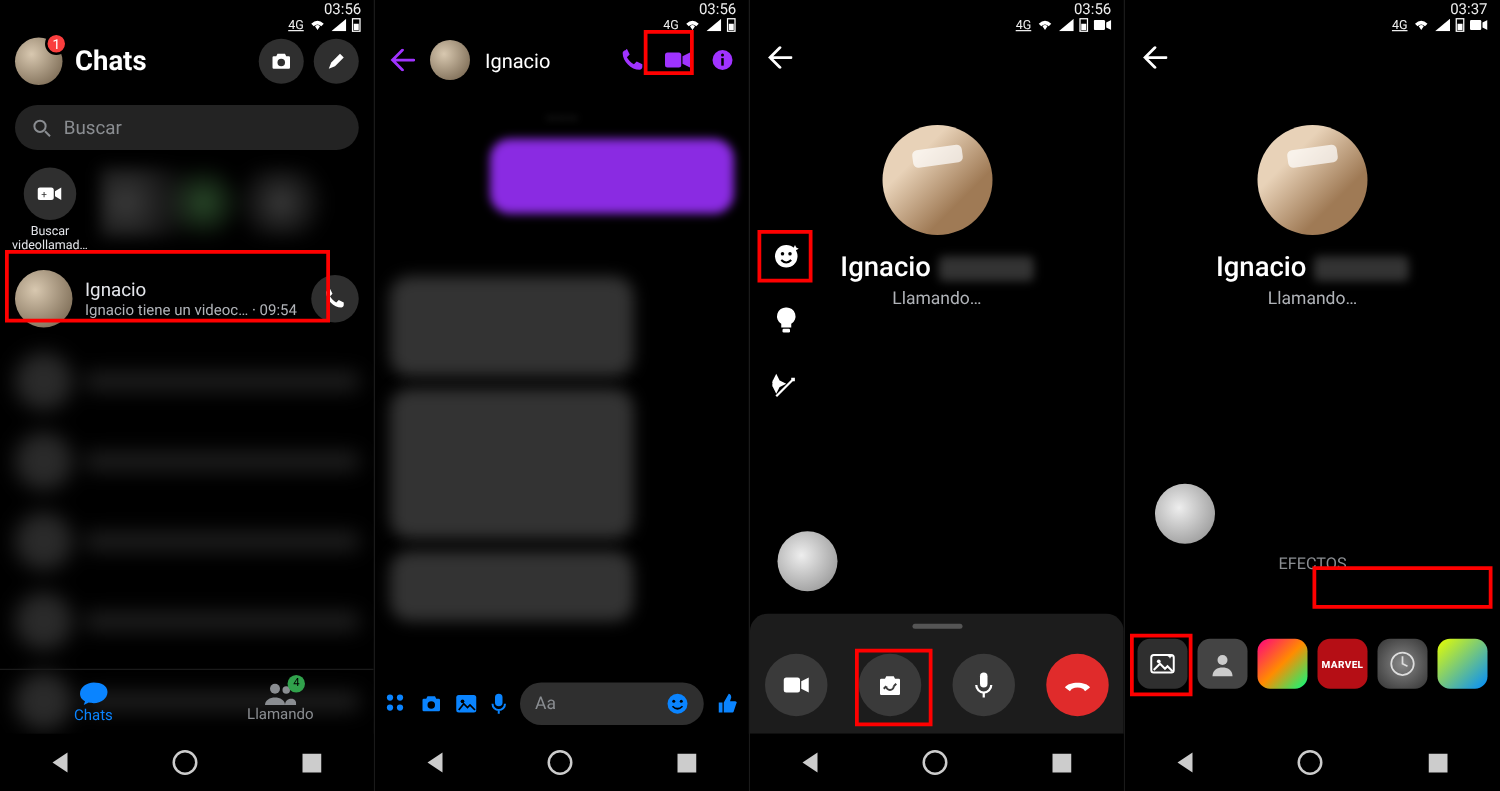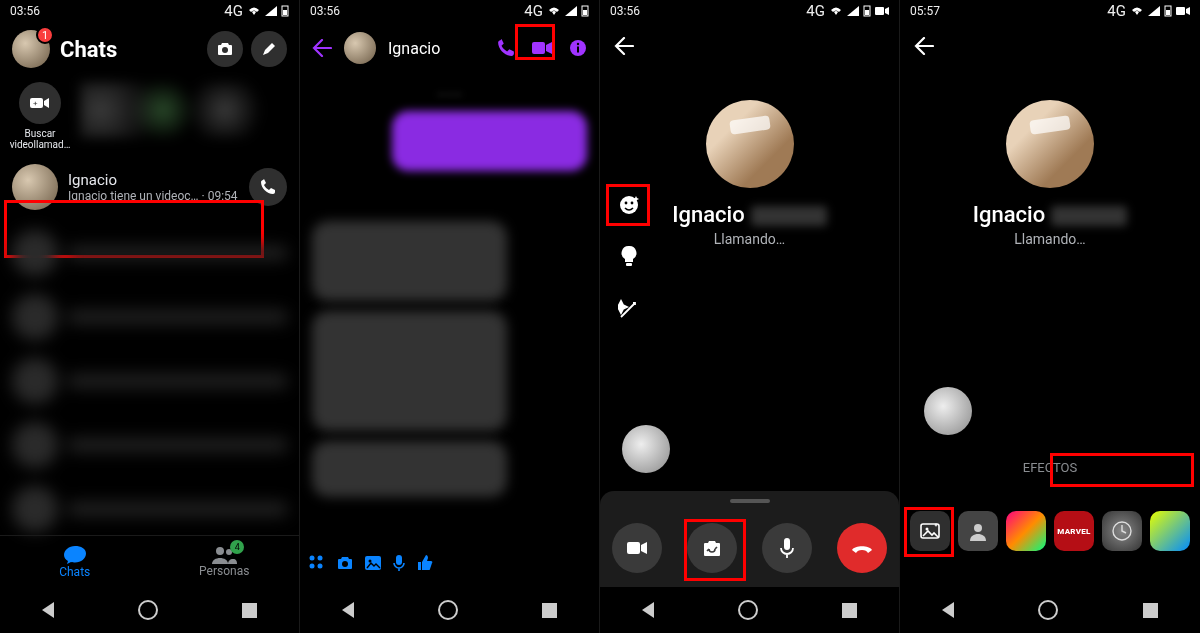--- a/index.html
+++ b/index.html
@@ -17,27 +17,28 @@
     width: 300px;
     height: 633px;
     background: #000;
     border-right: 1px solid #1a1a1a;
     overflow: hidden;
   }
   .status-bar {
     height: 22px;
     display: flex;
     justify-content: space-between;
-    align-items: center;
+    align-items: flex-end;
     padding: 0 10px;
     font-size: 12px;
     color: #eee;
+    flex-direction: column;
   }
   .status-icons { display: flex; gap: 4px; align-items: center; }
-  .status-icons span { font-size: 15px; }
+  .status-icons span { font-size: 10px; text-decoration: underline; }
 
   
   .p1-header {
     display: flex; align-items: center; padding: 8px 12px;
   }
   .avatar {
     width: 38px; height: 38px; border-radius: 50%;
     background: radial-gradient(circle at 35% 35%, #d8c8b0, #6b5a44);
     position: relative;
   }
@@ -199,21 +200,21 @@
     display:flex;align-items:center;justify-content:center;color:#fff;font-size:20px;
   }
   .ctrl-btn.hang { background:#e02b2b; }
 
   
   .p4-self {
     position:absolute; left:24px; bottom:198px; width:48px;height:48px;border-radius:50%;
     background:radial-gradient(circle at 40% 40%, #eee, #888);
   }
   .p4-tabs {
-    position:absolute; bottom:150px; left:0; right:0;
+    position:absolute; bottom:166px; left:0; right:0;
     display:flex; padding: 0 14px; gap: 20px; align-items:center;
   }
   .p4-tab { font-size:13px; color:#8a8d91; flex:1; text-align:center; padding:8px 4px;}
   .p4-tab.active {
     color:#fff; font-weight:700; background:#1c1c1c; border-radius:6px;
   }
   .p4-bg-row {
     position:absolute; bottom:82px; left:0; right:0; padding:0 10px;
     display:flex; gap:8px; align-items:center;text-align:right;
   }
@@ -268,20 +269,29 @@
           <circle cx="9" cy="9" r="3" fill="#2f2f2f"></circle>
         </svg>
     </div>
     <div class="round-btn">
       <svg width="16" height="16" viewBox="0 0 16 16">
           <path d="M2 14l2-5 7-7 3 3-7 7-5 2z" fill="#fff"></path>
         </svg>
     </div>
   </div>
 
+  <div class="search-box">
+    <span class="sicon">
+      <svg width="15" height="15" viewBox="0 0 15 15">
+          <circle cx="6" cy="6" r="4.5" stroke="#8a8d91" stroke-width="1.6" fill="none"></circle>
+          <line x1="10" y1="10" x2="14" y2="14" stroke="#8a8d91" stroke-width="1.6"></line>
+        </svg>
+    </span>
+    <span>Buscar</span>
+  </div>
 
   <div class="stories-row">
     <div class="story-create">
       <div class="story-bubble">
         <svg width="20" height="14" viewBox="0 0 20 14">
             <rect x="0" y="2" width="13" height="10" rx="2" fill="#fff"></rect>
             <path d="M14 5l5-3v10l-5-3z" fill="#fff"></path>
             <text x="3" y="10" font-size="8" fill="#2f2f2f">+</text>
           </svg>
       </div>
@@ -336,21 +346,21 @@
       <span>Chats</span>
     </div>
     <div class="tab">
       <div class="tbadge">4</div>
       <svg width="26" height="18" viewBox="0 0 26 18">
           <circle cx="9" cy="5" r="4" fill="#8a8d91"></circle>
           <circle cx="18" cy="6" r="3" fill="#8a8d91"></circle>
           <path d="M1 18c0-4 4-6 8-6s8 2 8 6" fill="#8a8d91"></path>
           <path d="M17 18c0-3 2-5 5-5s4 2 4 5" fill="#8a8d91"></path>
         </svg>
-      <span>Personas</span>
+      <span>Llamando</span>
     </div>
   </div>
 
   <div class="nav-bar">
     <div class="tri"></div>
     <div class="circ"></div>
     <div class="sq"></div>
   </div>
 </div>
 
@@ -440,20 +450,31 @@
           <circle cx="6" cy="6" r="1.5" fill="#000"></circle>
           <path d="M3 13l4-5 3 3 2-2 4 4" stroke="#000" stroke-width="1.4" fill="none"></path>
         </svg>
     </span>
     <span class="blue-ico">
       <svg width="14" height="18" viewBox="0 0 14 18">
           <rect x="4" y="1" width="6" height="10" rx="3" fill="#0a84ff"></rect>
           <path d="M2 9a5 5 0 0 0 10 0M7 14v3" stroke="#0a84ff" stroke-width="1.6" fill="none"></path>
         </svg>
     </span>
+    <div class="p2-input-field">
+      <span>Aa</span>
+      <span>
+        <svg width="18" height="18" viewBox="0 0 18 18">
+            <circle cx="9" cy="9" r="8" fill="#0a84ff"></circle>
+            <circle cx="6" cy="7" r="1.2" fill="#000"></circle>
+            <circle cx="12" cy="7" r="1.2" fill="#000"></circle>
+            <path d="M5 11q4 4 8 0" stroke="#000" stroke-width="1.4" fill="none"></path>
+          </svg>
+      </span>
+    </div>
     <span class="blue-ico">
       <svg width="18" height="18" viewBox="0 0 18 18">
           <path d="M2 8h3v8H2zM6 16V8l4-7c1 0 2 1 2 3l-1 3h4c1 0 2 1 1 2l-2 6c0 1-1 1-1 1H6z" fill="#0a84ff"></path>
         </svg>
     </span>
   </div>
 
   <div class="nav-bar">
     <div class="tri"></div>
     <div class="circ"></div>
@@ -561,21 +582,21 @@
 
   <div class="nav-bar">
     <div class="tri"></div>
     <div class="circ"></div>
     <div class="sq"></div>
   </div>
 </div>
 
 <div class="panel" style="border-right:none;">
   <div class="status-bar">
-    <span>05:57</span>
+    <span>03:37</span>
     <div class="status-icons">
       <span>4G</span>
       <span>
           <svg width="14" height="10" viewBox="0 0 14 10">
             <path d="M7 9 L9 6 Q7 4 5 6 Z M2 4 Q7 -1 12 4 L10 6 Q7 3 4 6 Z" fill="#fff"></path>
           </svg>
         </span>
       <span>
           <svg width="12" height="10" viewBox="0 0 12 10">
             <path d="M0 10 L12 10 L12 0 Z" fill="#fff"></path>

